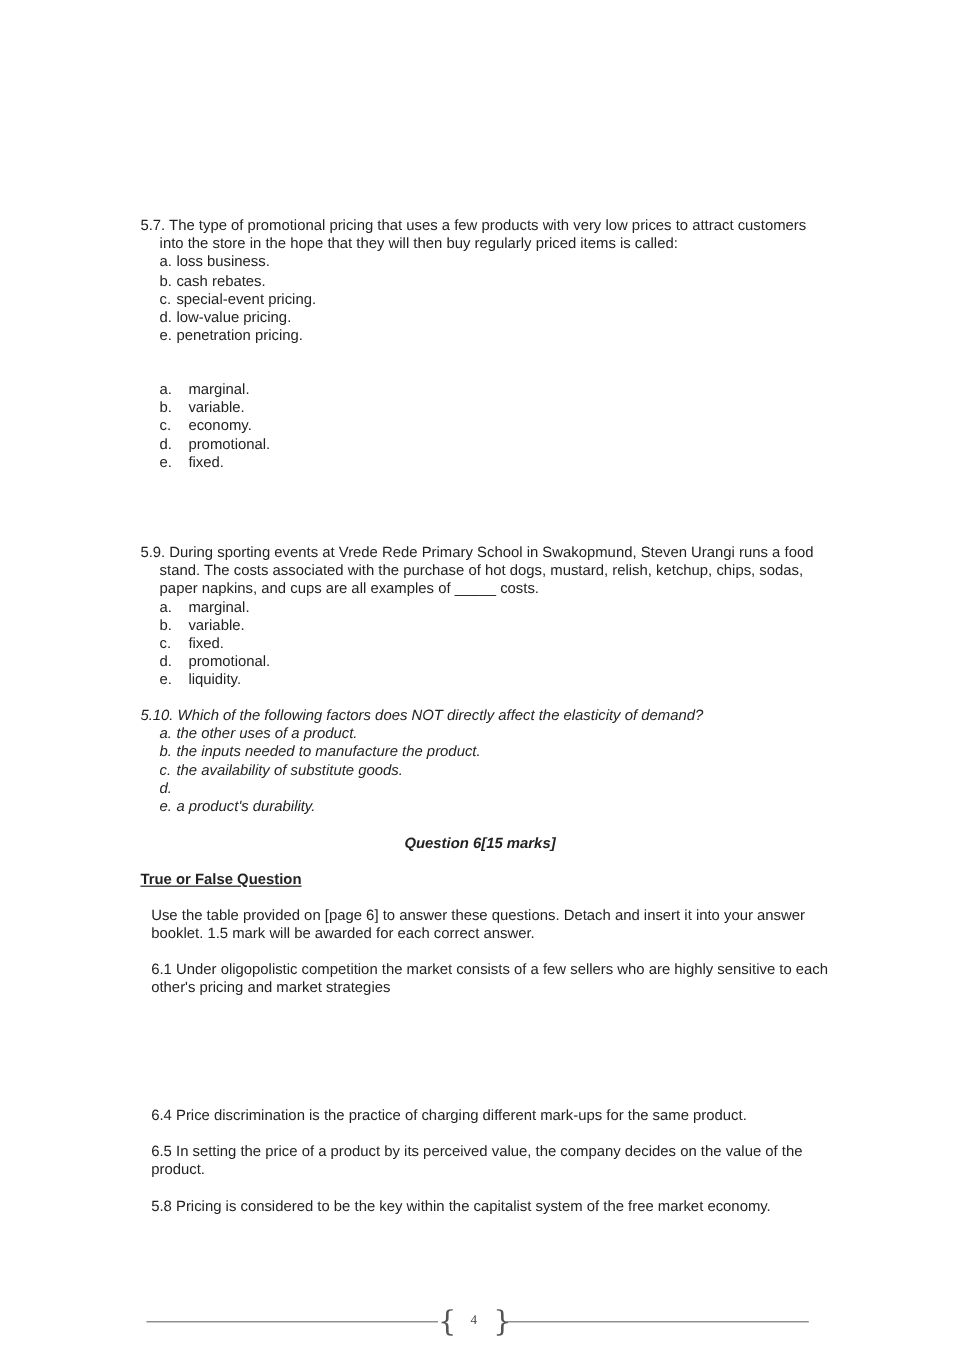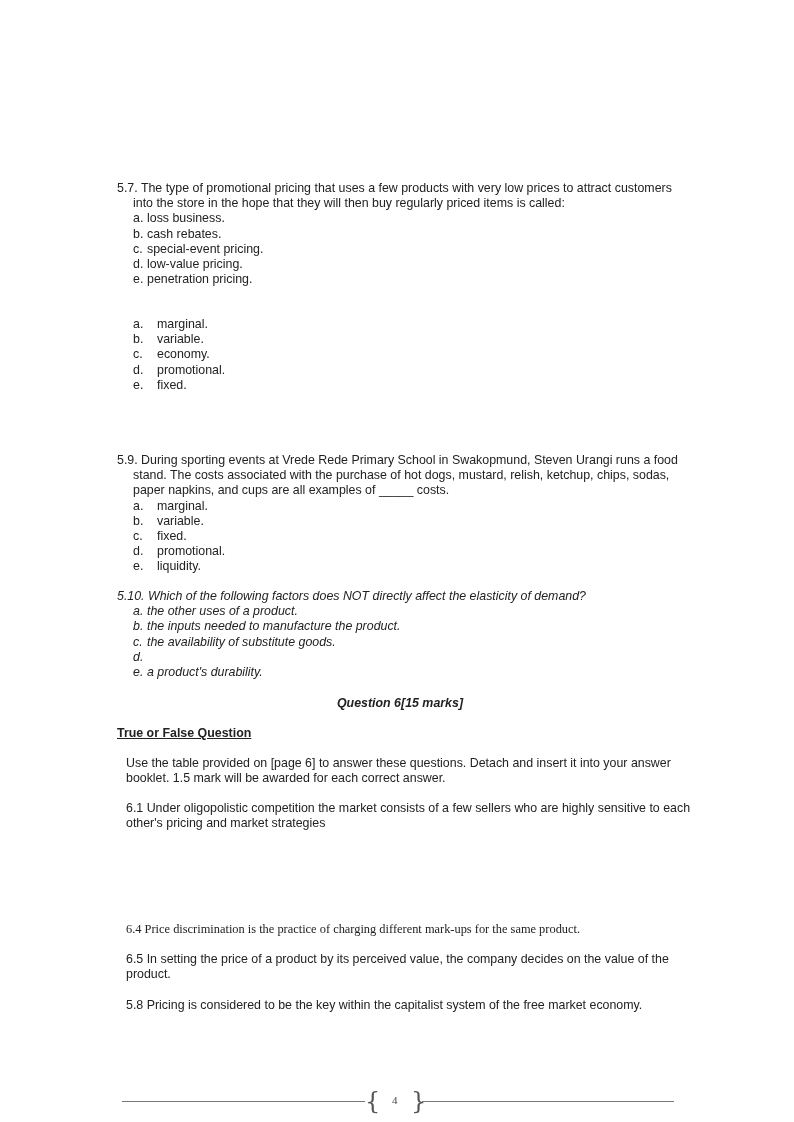--- a/index.html
+++ b/index.html
@@ -136,21 +136,21 @@
 
   <div class="q6head">
     <span>Question 6</span>
     <span>[15 marks]</span>
   </div>
   <div class="tfhead">True or False Question</div>
 
   <div class="blk" style="top:728px;">Use the table provided on [page 6] to answer these questions. Detach and insert it into your answer booklet. 1.5 mark will be awarded for each correct answer.</div>
 
   <div class="blk" style="top:773px;">6.1 Under oligopolistic competition the market consists of a few sellers who are highly sensitive to each other's pricing and market strategies</div>
-  <div class="blk" style="top:894px;font-family:Liberation Serif, serif;">6.4 Price discrimination is the practice of charging different mark-ups for the same product.</div>
+  <div class="blk" style="top:894px;">6.4 Price discrimination is the practice of charging different mark-ups for the same product.</div>
   <div class="blk" style="top:924px;">6.5 In setting the price of a product by its perceived value, the company decides on the value of the product.</div>
   <div class="blk" style="top:970px;">5.8 Pricing is considered to be the key within the capitalist system of the free market economy.</div>
 
   <div class="footer">
     <div class="line l1"></div>
     <span class="brace b1">{</span>
     <span class="num">4</span>
     <span class="brace b2">}</span>
     <div class="line l2"></div>
   </div>

